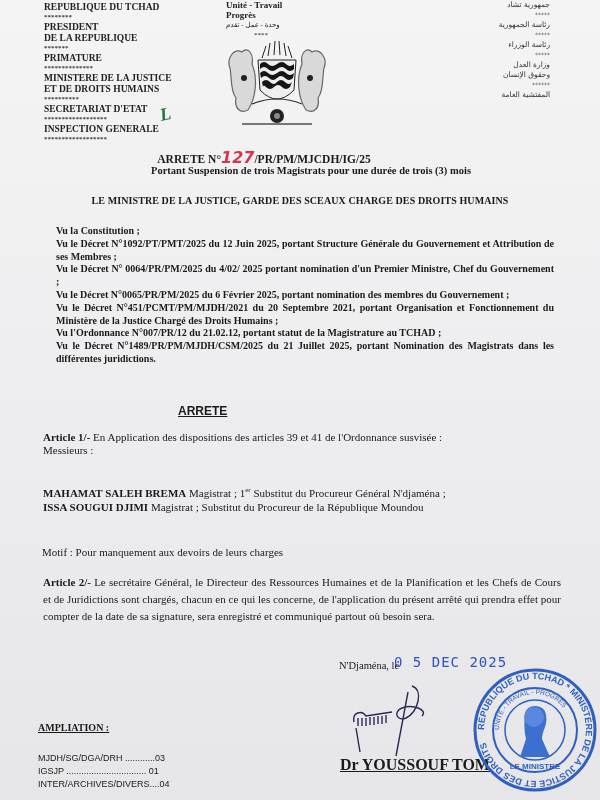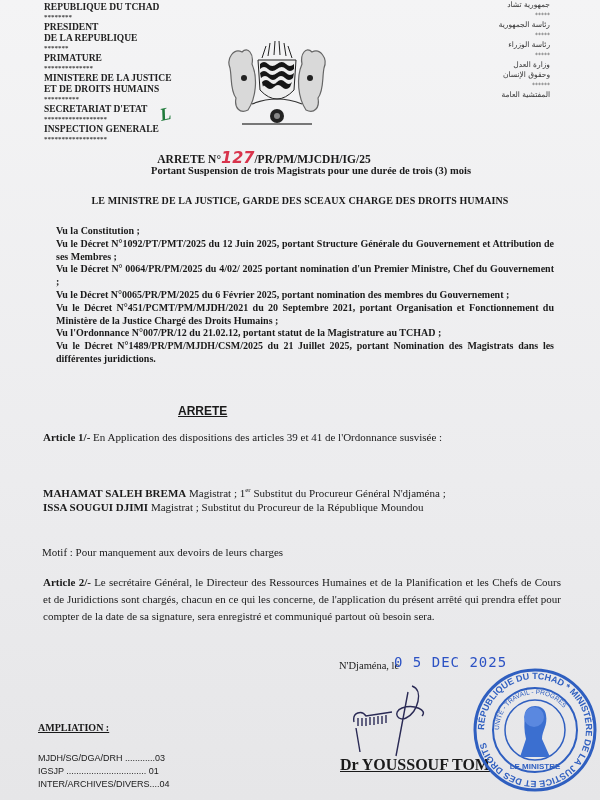--- a/index.html
+++ b/index.html
@@ -54,20 +54,26 @@
     <div class="sub">MINISTERE DE LA JUSTICE</div>
     <div>ET DE DROITS HUMAINS</div>
     <div class="stars">**********</div>
     <div class="sub">SECRETARIAT D'ETAT</div>
     <div class="stars">******************</div>
     <div class="sub">INSPECTION GENERALE</div>
     <div class="stars">******************</div>
   </div>
   <div class="initial">L</div>
 
+  <div class="motto">
+    <div>Unité - Travail</div>
+    <div>Progrès</div>
+    <div class="ar">وحدة - عمل - تقدم</div>
+    <div class="ar" style="padding-left:28px;">****</div>
+  </div>
 
   <svg class="coat" viewBox="0 0 110 95">
     <g fill="none" stroke="#666" stroke-width="1.2">
       <path d="M8 30 C4 20 12 10 20 14 C26 8 32 16 30 26 C36 40 34 60 26 72 C18 76 12 70 14 60 C8 52 10 40 8 30Z" fill="#d9d9d9"></path>
       <path d="M102 30 C106 20 98 10 90 14 C84 8 78 16 80 26 C74 40 76 60 84 72 C92 76 98 70 96 60 C102 52 100 40 102 30Z" fill="#d9d9d9"></path>
     </g>
     <g stroke="#222" stroke-width="1">
       <path d="M40 20 L44 8 M46 18 L48 5 M52 17 L53 3 M58 17 L57 3 M64 18 L62 5 M70 20 L66 8"></path>
     </g>
     <path d="M36 22 L74 22 L72 52 Q55 70 38 52 Z" fill="#eee" stroke="#222" stroke-width="1"></path>
@@ -110,20 +116,21 @@
     <p>Vu le Décret N°0065/PR/PM/2025 du 6 Février 2025, portant nomination des membres du Gouvernement ;</p>
     <p>Vu le Décret N°451/PCMT/PM/MJDH/2021 du 20 Septembre 2021, portant Organisation et Fonctionnement du Ministère de la Justice Chargé des Droits Humains ;</p>
     <p>Vu l'Ordonnance N°007/PR/12 du 21.02.12, portant statut de la Magistrature au TCHAD ;</p>
     <p>Vu le Décret N°1489/PR/PM/MJDH/CSM/2025 du 21 Juillet 2025, portant Nomination des Magistrats dans les différentes juridictions.</p>
   </div>
 
   <div class="arrete">ARRETE</div>
 
   <div class="art1">
     <div><b>Article 1/-</b><span> En Application des dispositions des articles 39 et 41 de l'Ordonnance susvisée :</span></div>
+    <div>Messieurs :</div>
   </div>
 
   <div class="persons">
     <div><span class="nm">MAHAMAT SALEH BREMA</span><span> Magistrat ; 1</span><sup>er</sup><span> Substitut du Procureur Général N'djaména ;</span></div>
     <div><span class="nm">ISSA SOUGUI DJIMI</span><span> Magistrat ; Substitut du Procureur de la République Moundou</span></div>
   </div>
 
   <div class="motif">Motif : Pour manquement aux devoirs de leurs charges</div>
 
   <div class="art2">

